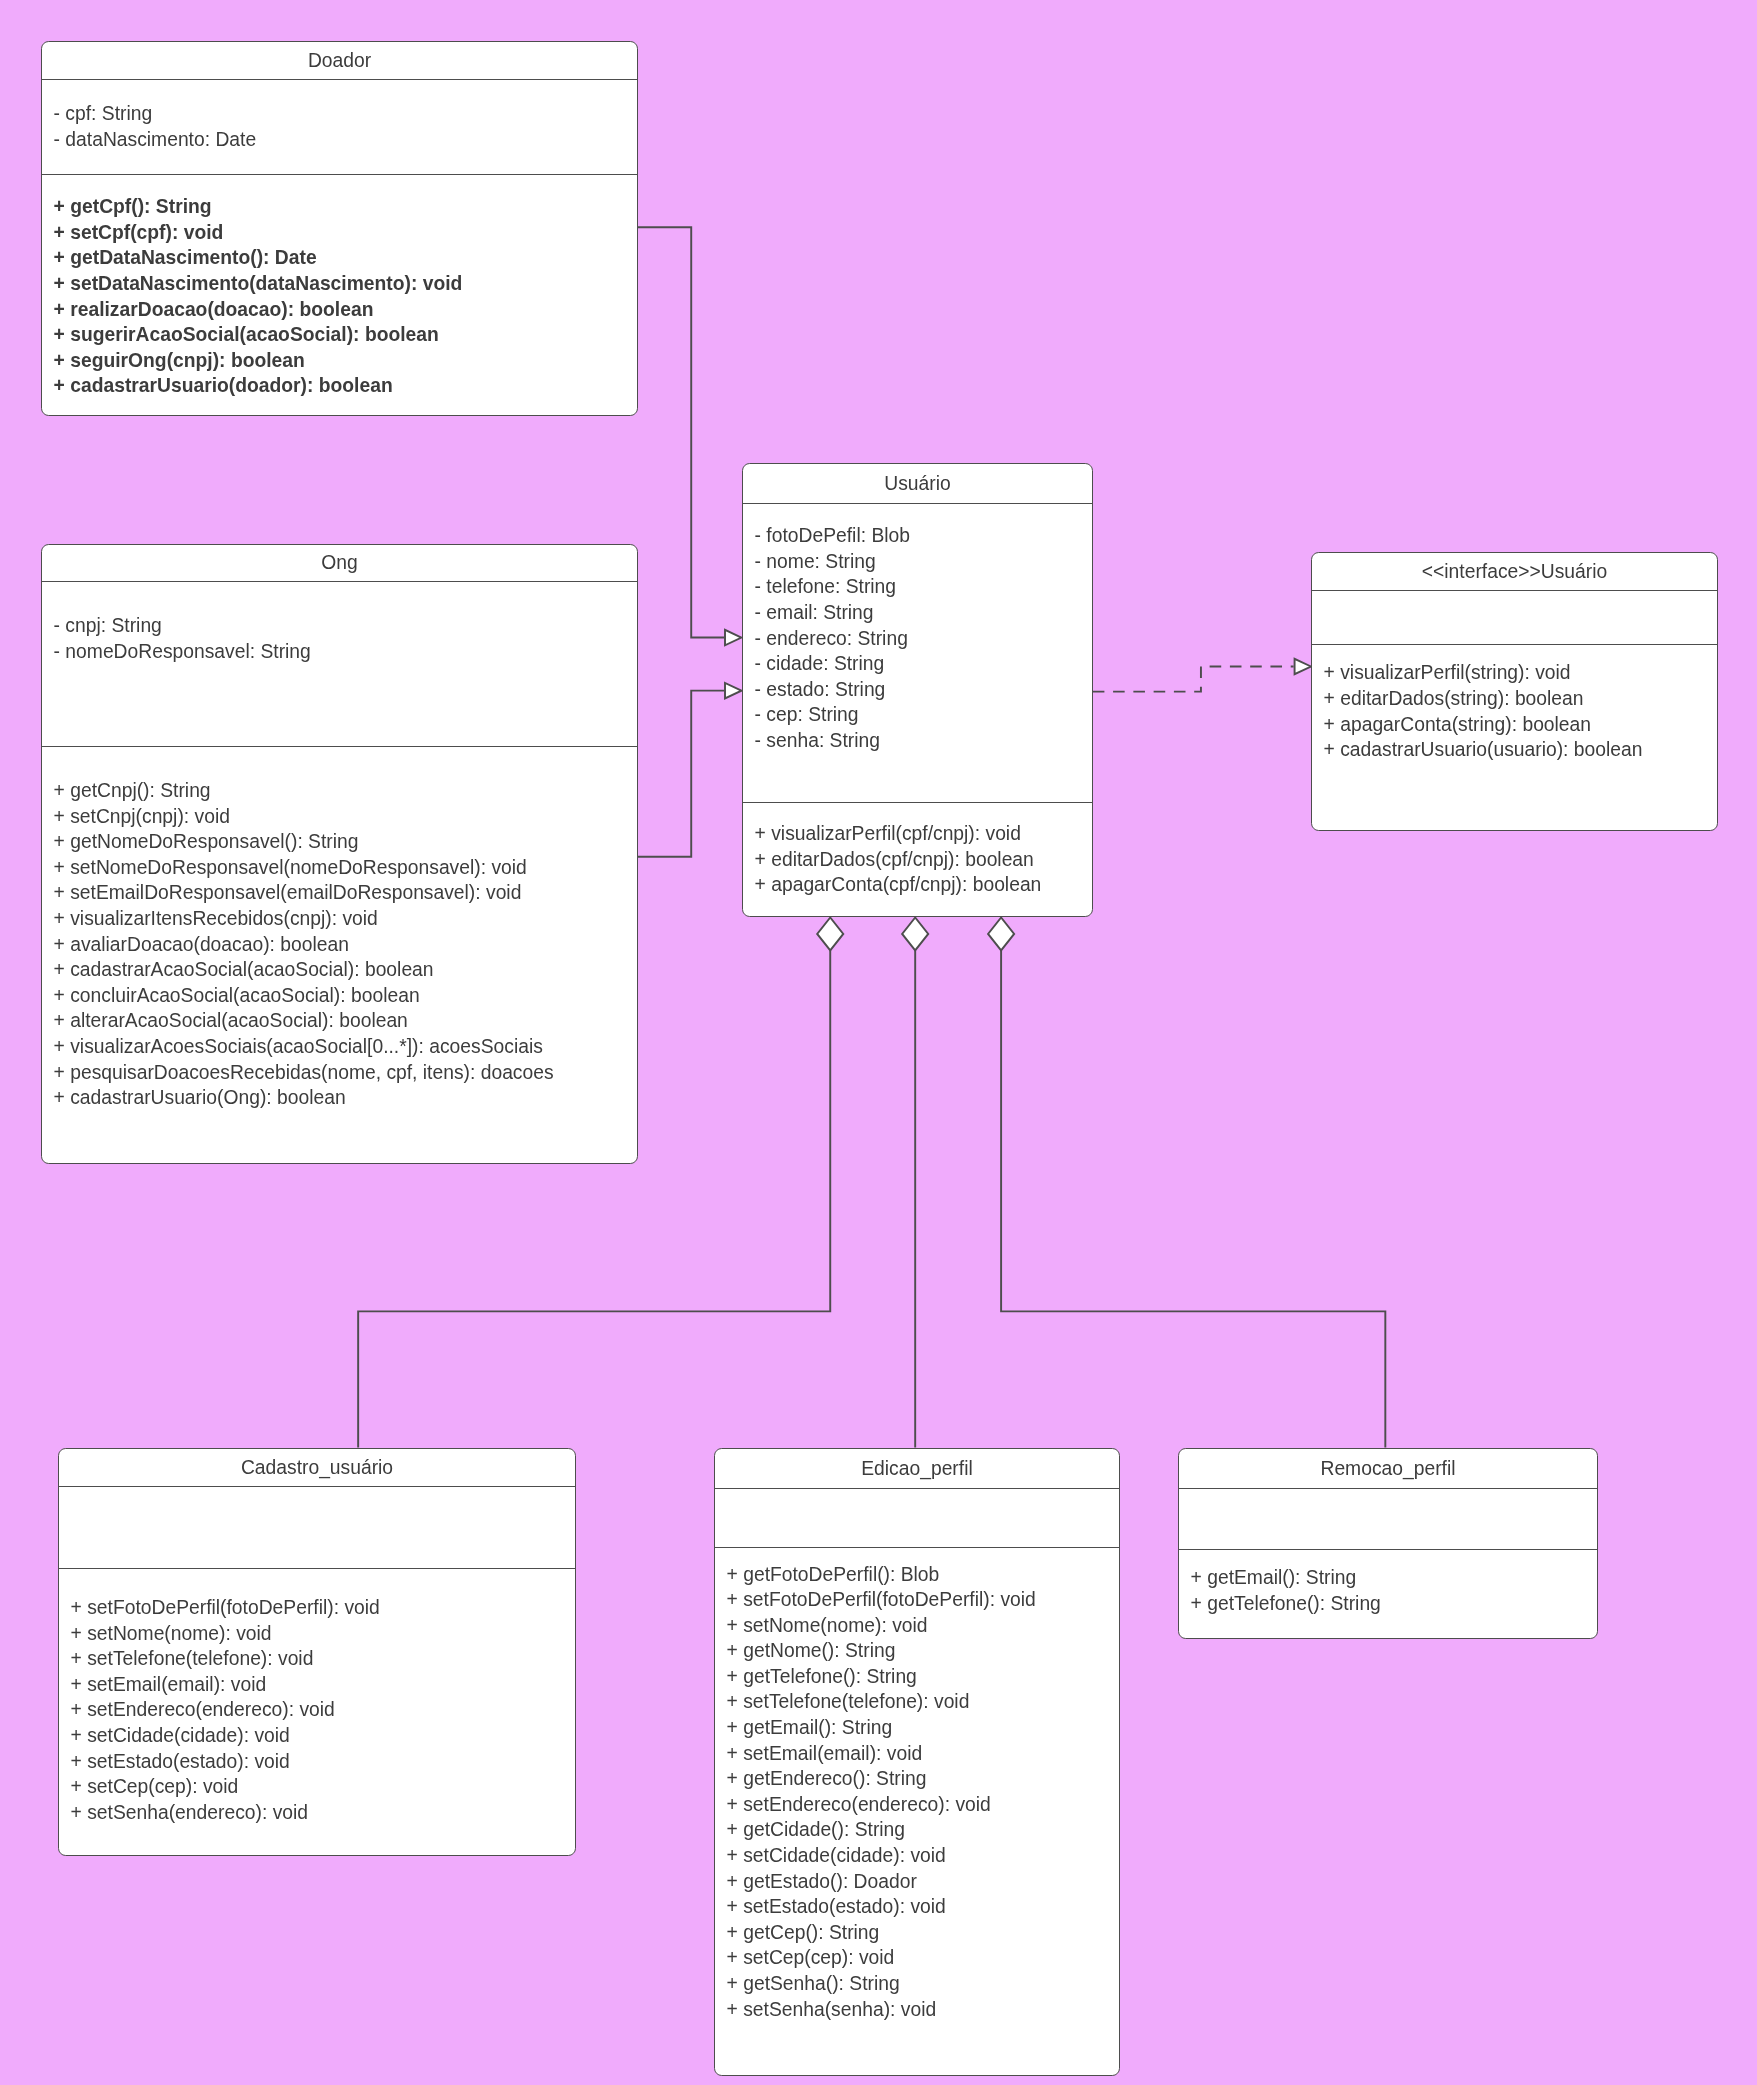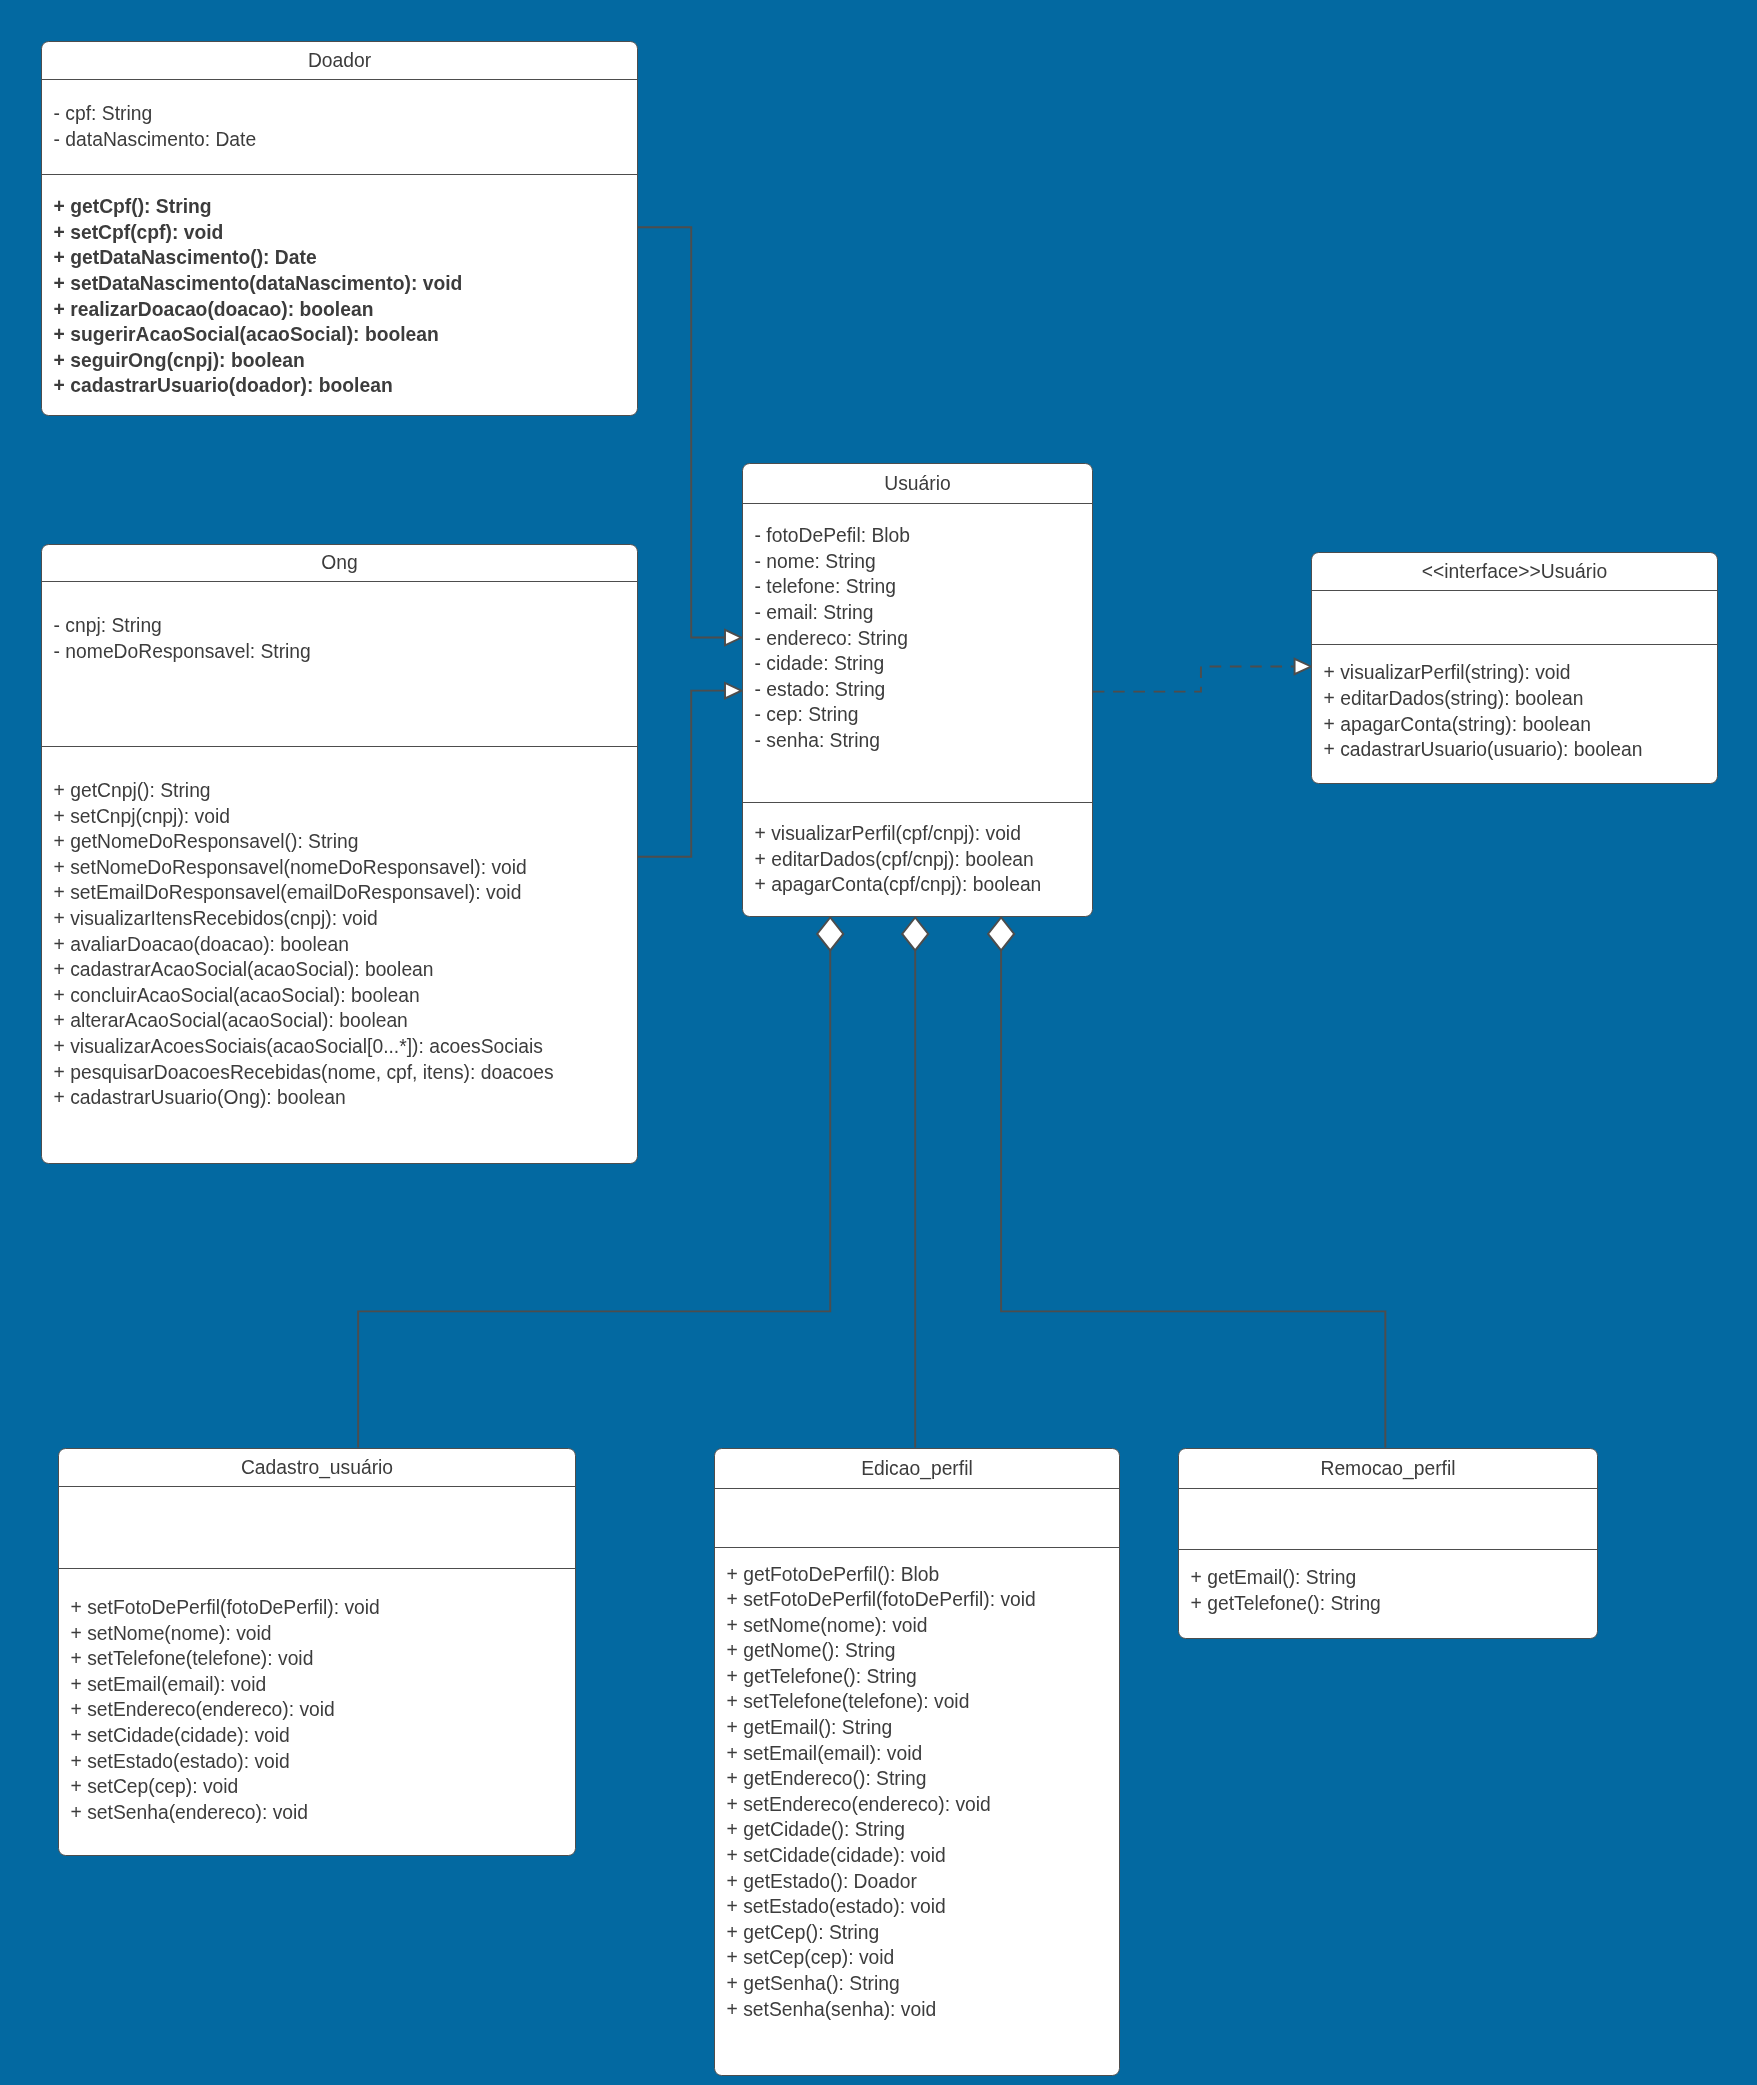--- a/index.html
+++ b/index.html
@@ -1,20 +1,20 @@
 <!DOCTYPE html>
 <html><head>
 <meta charset="utf-8">
 <style>
   html, body { margin: 0; padding: 0; background: #ffffff; }
   .canvas {
     position: relative;
     width: 1757px;
     height: 2086px;
-    background: #0369a1;
+    background: #f0abfc;
     font-family: "Liberation Sans", sans-serif;
     color: #3c3c3c;
     overflow: hidden;
   }
   .wires {
     position: absolute;
     left: 0; top: 0;
     width: 1757px; height: 2086px;
     pointer-events: none;
   }
@@ -153,21 +153,21 @@
         <div class="member-line">- cep: String</div>
         <div class="member-line">- senha: String</div>
       </div>
     <div class="uml-methods" style="padding-top:18.3px;">
         <div class="member-line">+ visualizarPerfil(cpf/cnpj): void</div>
         <div class="member-line">+ editarDados(cpf/cnpj): boolean</div>
         <div class="member-line">+ apagarConta(cpf/cnpj): boolean</div>
       </div>
   </div>
 
-  <div class="uml-class" style="left:1311px; top:552px; width:407px; height:232px;">
+  <div class="uml-class" style="left:1311px; top:552px; width:407px; height:279px;">
     <div class="uml-title" style="height:37px;">&lt;&lt;interface&gt;&gt;Usuário</div>
     <div class="uml-attrs" style="height:54px;"></div>
     <div class="uml-methods" style="padding-top:15.4px;">
         <div class="member-line">+ visualizarPerfil(string): void</div>
         <div class="member-line">+ editarDados(string): boolean</div>
         <div class="member-line">+ apagarConta(string): boolean</div>
         <div class="member-line">+ cadastrarUsuario(usuario): boolean</div>
       </div>
   </div>
 

